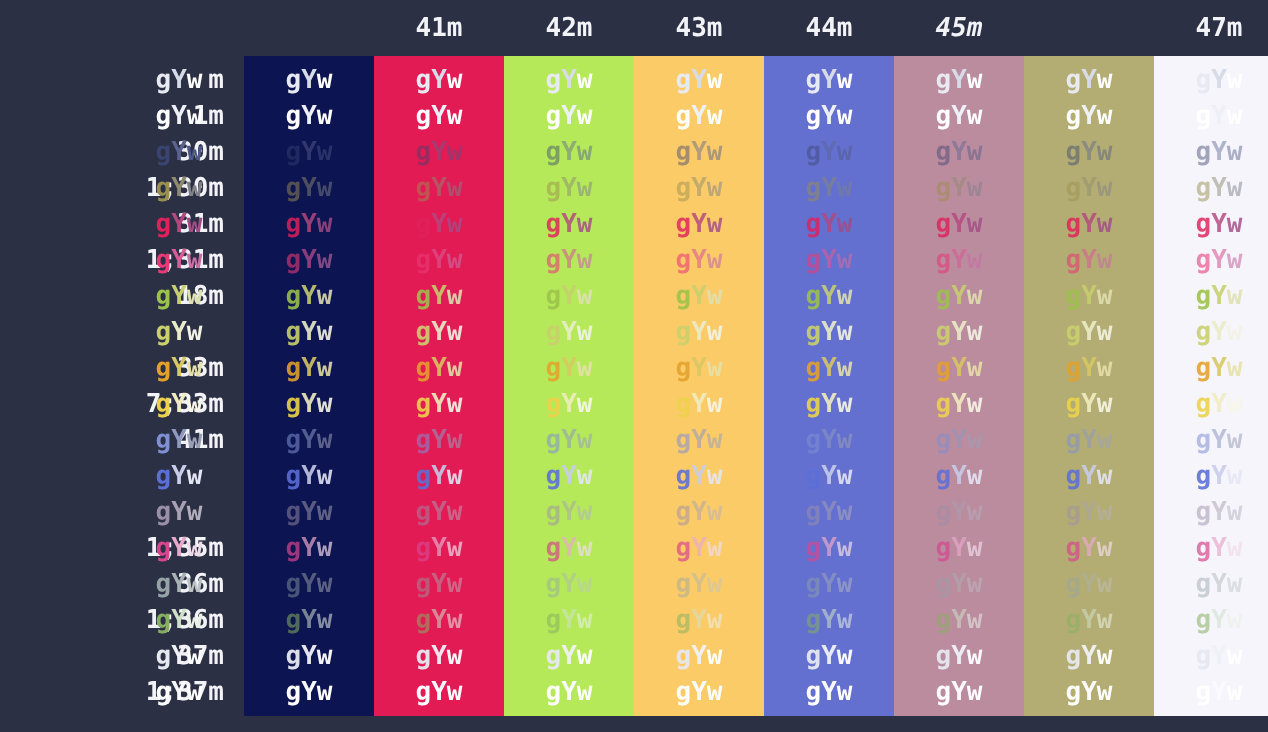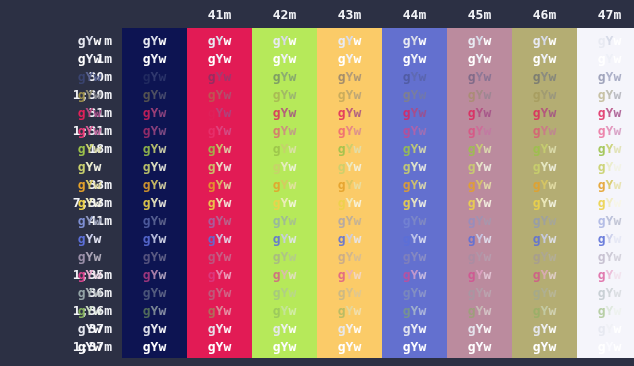--- a/index.html
+++ b/index.html
@@ -73,23 +73,22 @@
     <div class="colbg" style="left: 122px; width: 65px; background: rgb(13, 20, 82);"></div>
     <div class="colbg" style="left: 187px; width: 65px; background: rgb(226, 27, 85);"></div>
     <div class="hdr-cell" style="left: 187px; width: 65px; top: 5px;">41m</div>
     <div class="colbg" style="left: 252px; width: 65px; background: rgb(182, 233, 90);"></div>
     <div class="hdr-cell" style="left: 252px; width: 65px; top: 5px;">42m</div>
     <div class="colbg" style="left: 317px; width: 65px; background: rgb(251, 203, 104);"></div>
     <div class="hdr-cell" style="left: 317px; width: 65px; top: 5px;">43m</div>
     <div class="colbg" style="left: 382px; width: 65px; background: rgb(99, 112, 207);"></div>
     <div class="hdr-cell" style="left: 382px; width: 65px; top: 5px;">44m</div>
     <div class="colbg" style="left: 447px; width: 65px; background: rgb(187, 139, 158);"></div>
-    <div class="hdr-cell" style="left: 447px; width: 65px; top: 5px;">45m</div>
+    <div class="hdr-cell" style="left: 447px; width: 65px; top: 5px; font-style: italic;">45m</div>
     <div class="colbg" style="left: 512px; width: 65px; background: rgb(180, 173, 115);"></div>
-    <div class="hdr-cell" style="left: 512px; width: 65px; top: 5px;">46m</div>
     <div class="colbg" style="left: 577px; width: 65px; background: rgb(245, 245, 251);"></div>
     <div class="hdr-cell" style="left: 577px; width: 65px; top: 5px;">47m</div>
     <div class="rowlabel" style="top: 32px;">m</div>
     <div class="cell" style="left: 57px; width: 65px; top: 32px;"><span class="seg" style="color: rgb(232, 234, 242);">g</span><span class="seg" style="color: rgb(215, 219, 232);">Y</span><span class="seg" style="color: rgb(255, 255, 255);">w</span></div>
     <div class="cell" style="left: 122px; width: 65px; top: 32px;"><span class="seg" style="color: rgb(232, 234, 242);">g</span><span class="seg" style="color: rgb(215, 219, 232);">Y</span><span class="seg" style="color: rgb(255, 255, 255);">w</span></div>
     <div class="cell" style="left: 187px; width: 65px; top: 32px;"><span class="seg" style="color: rgb(232, 234, 242);">g</span><span class="seg" style="color: rgb(215, 219, 232);">Y</span><span class="seg" style="color: rgb(255, 255, 255);">w</span></div>
     <div class="cell" style="left: 252px; width: 65px; top: 32px;"><span class="seg" style="color: rgb(232, 234, 242);">g</span><span class="seg" style="color: rgb(215, 219, 232);">Y</span><span class="seg" style="color: rgb(255, 255, 255);">w</span></div>
     <div class="cell" style="left: 317px; width: 65px; top: 32px;"><span class="seg" style="color: rgb(232, 234, 242);">g</span><span class="seg" style="color: rgb(215, 219, 232);">Y</span><span class="seg" style="color: rgb(255, 255, 255);">w</span></div>
     <div class="cell" style="left: 382px; width: 65px; top: 32px;"><span class="seg" style="color: rgb(232, 234, 242);">g</span><span class="seg" style="color: rgb(215, 219, 232);">Y</span><span class="seg" style="color: rgb(255, 255, 255);">w</span></div>
     <div class="cell" style="left: 447px; width: 65px; top: 32px;"><span class="seg" style="color: rgb(232, 234, 242);">g</span><span class="seg" style="color: rgb(215, 219, 232);">Y</span><span class="seg" style="color: rgb(255, 255, 255);">w</span></div>

